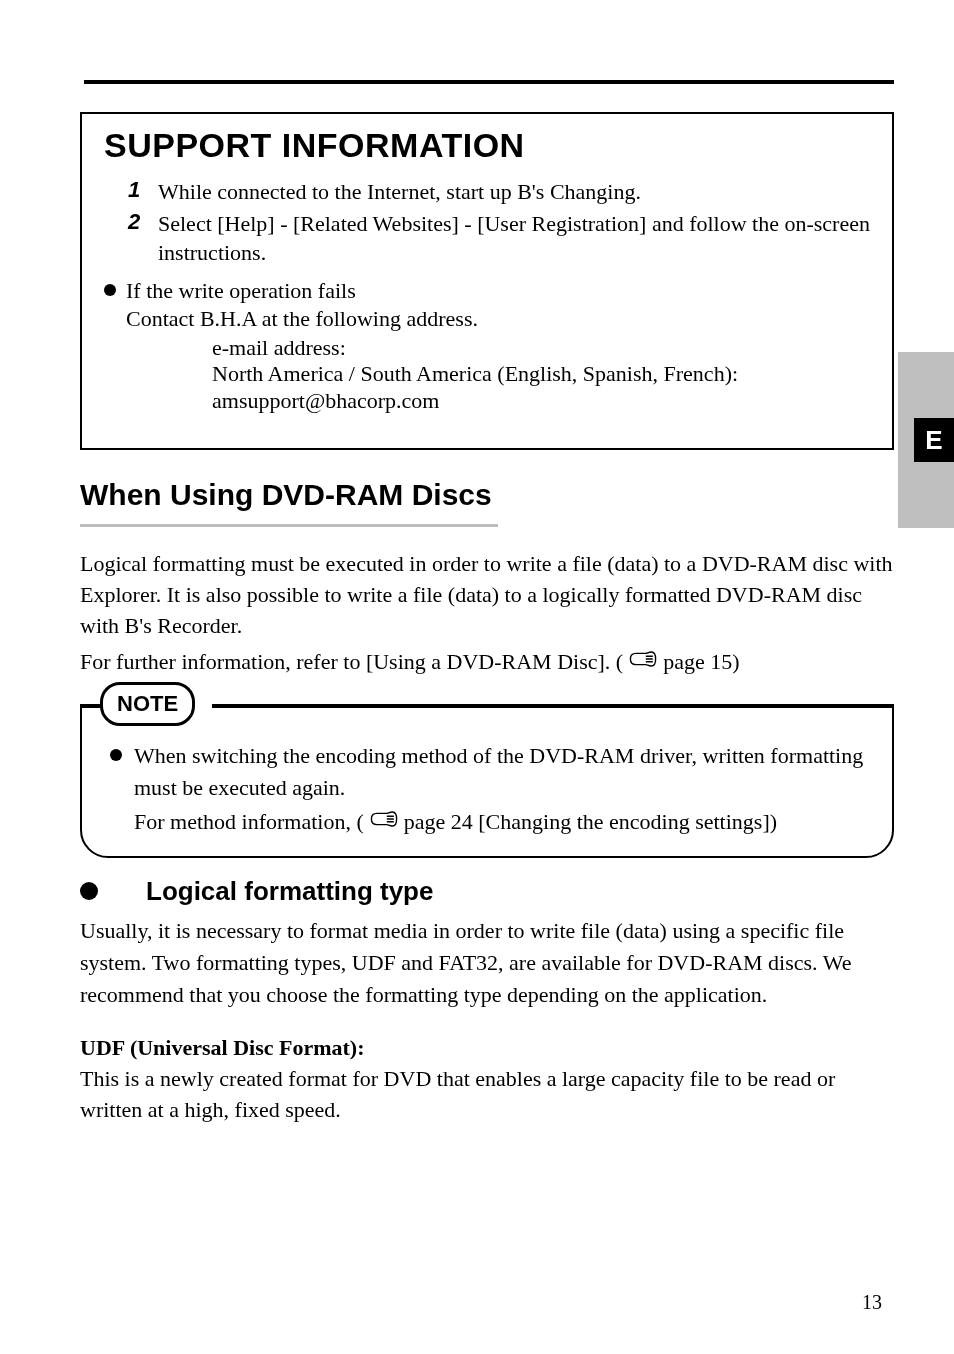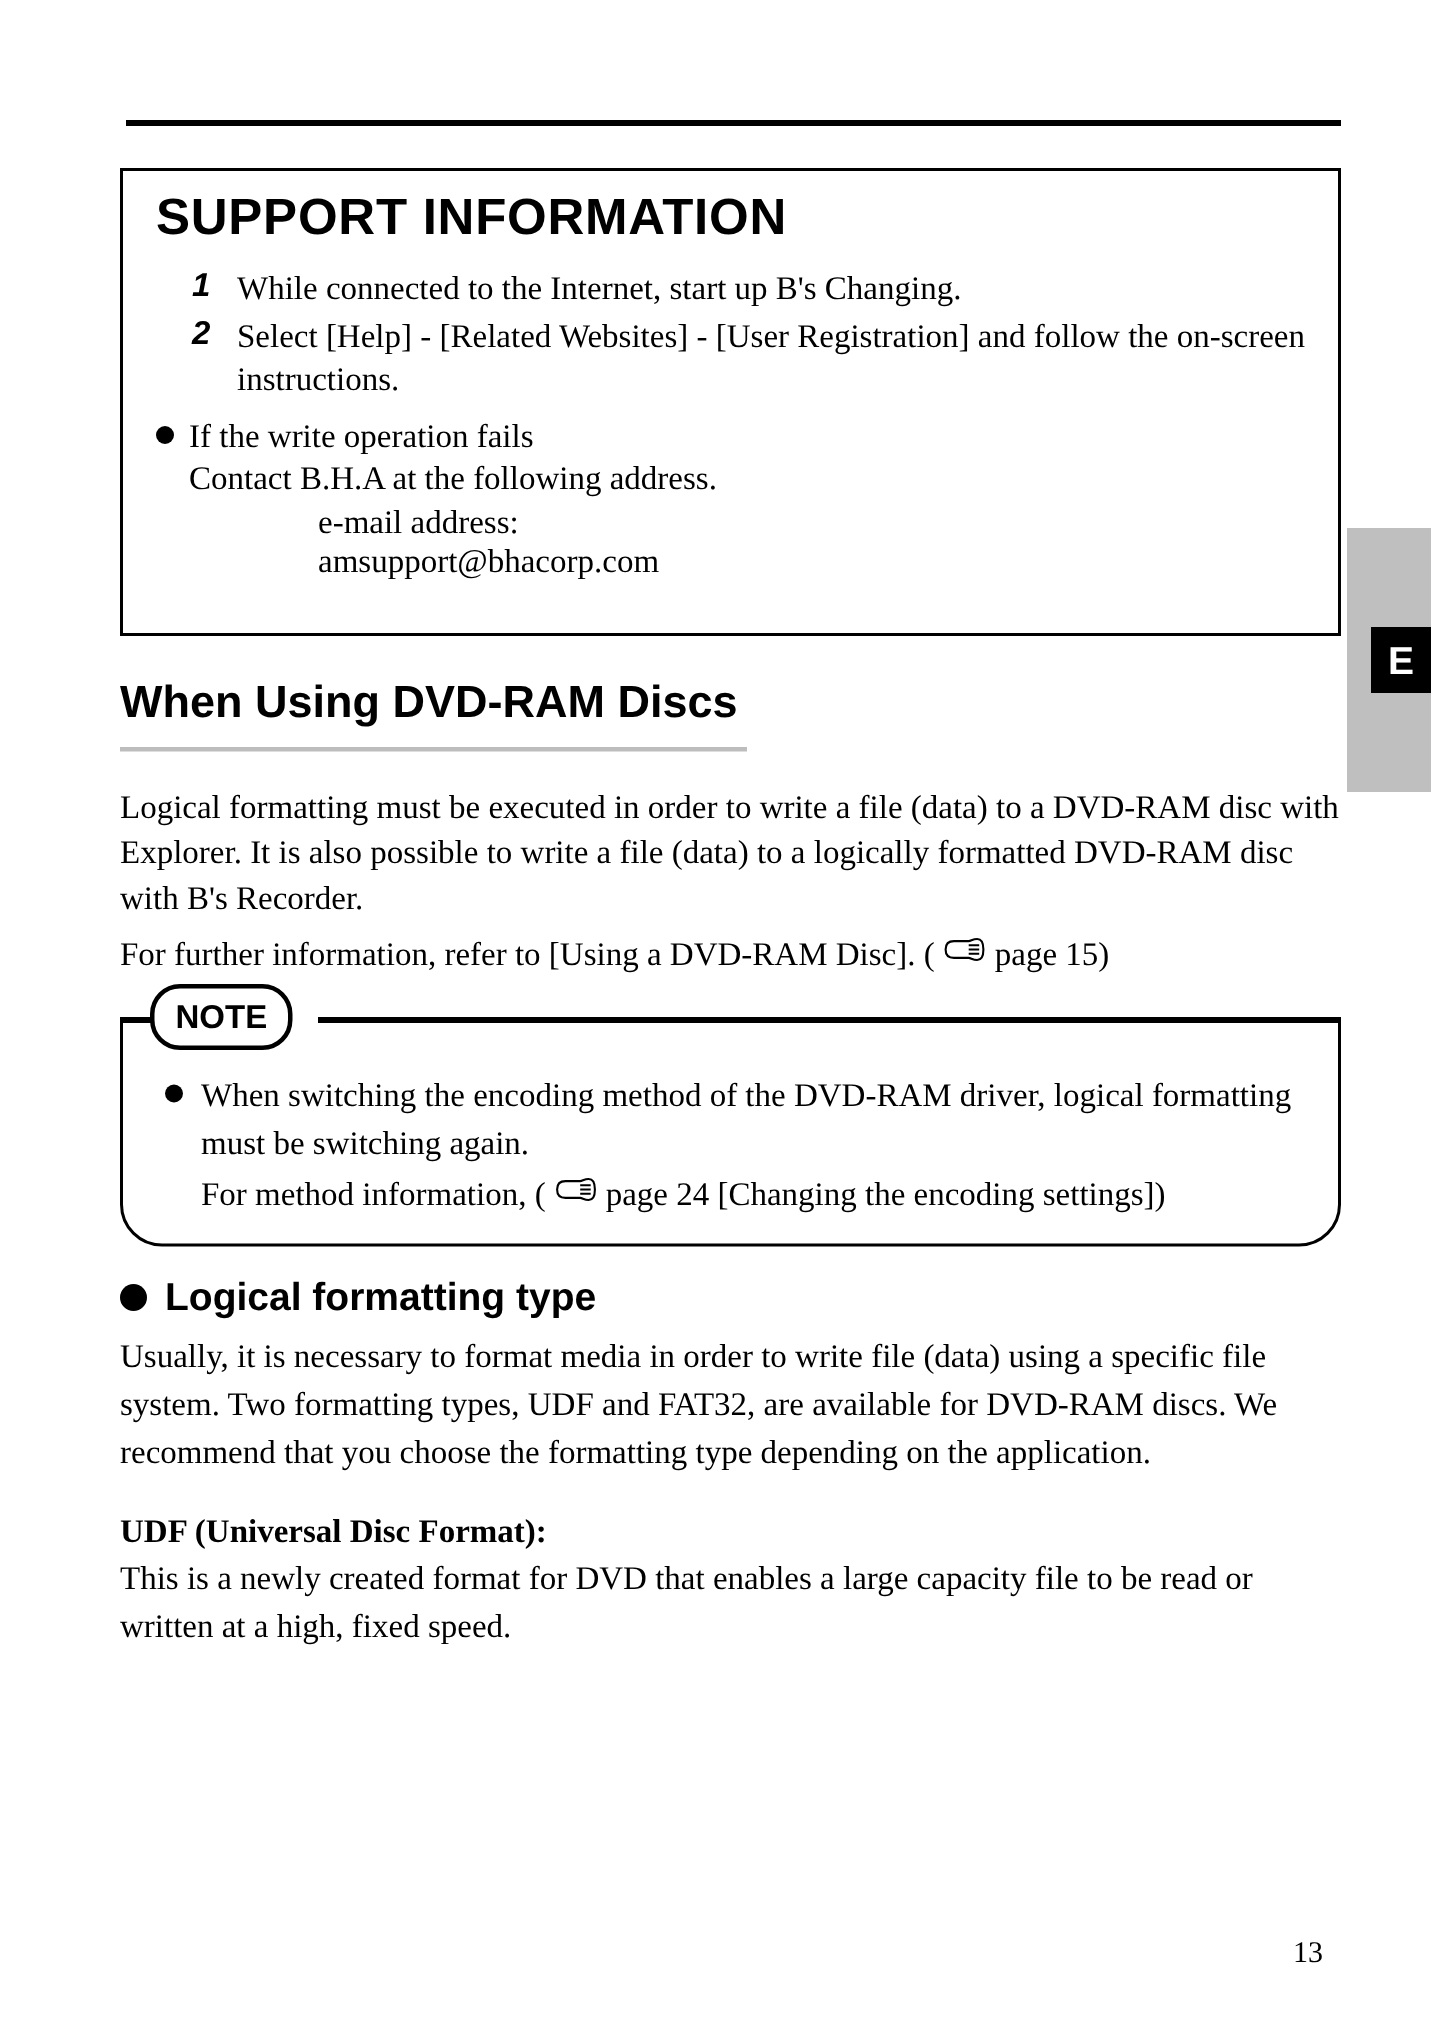--- a/index.html
+++ b/index.html
@@ -178,20 +178,21 @@
       font-size: 22px;
       line-height: 1.45;
       display: flex;
       align-items: baseline;
       flex-wrap: wrap;
     }
     .sub-heading-line {
       display: flex;
       align-items: center;
       margin-top: 14px;
+      gap: 36px;
     }
     .sub-heading-dot {
       width: 18px;
       height: 18px;
       background: #000;
       border-radius: 50%;
       margin-right: 12px;
     }
     .sub-heading-text {
       font-family: Arial, Helvetica, sans-serif;
@@ -278,20 +279,21 @@
 
     <div class="bullet-line" style="margin-top:10px;">
       <div class="bullet-dot"></div>
       <div class="bullet-text">If the write operation fails</div>
     </div>
 
     <div class="bullet-text" style="margin-left:22px; margin-top:2px;">Contact B.H.A at the following address.</div>
 
     <div class="sub-block">
       <div class="bullet-text" style="font-weight:normal;">e-mail address:</div>
+      <div class="bullet-text">North America / South America (English, Spanish, French):</div>
       <div class="bullet-text">amsupport@bhacorp.com</div>
     </div>
   </div>
 
   <div>
     <span class="section-heading">When Using DVD-RAM Discs</span>
   </div>
 
   <div class="intro-text">Logical formatting must be executed in order to write a file (data) to a DVD-RAM disc with Explorer. It is also possible to write a file (data) to a logically formatted DVD-RAM disc with B's Recorder.</div>
 
@@ -303,21 +305,21 @@
       </svg>
     </span>
     <span> page 15)</span>
   </div>
 
   <div class="note-callout">
     <div class="note-label">NOTE</div>
     <div class="note-body">
       <div class="note-bullet-line">
         <div class="note-bullet-dot"></div>
-        <div class="note-bullet-text">When switching the encoding method of the DVD-RAM driver, logical formatting must be switching again.</div>
+        <div class="note-bullet-text">When switching the encoding method of the DVD-RAM driver, written formatting must be executed again.</div>
       </div>
       <div class="note-sub">
         <span>For method information, (</span>
         <span class="pointer-icon">
           <svg class="hand" viewBox="0 0 40 28">
             <path d="M2 14 C2 8 6 6 10 6 L24 6 C26 6 28 4 32 4 C36 4 38 8 38 14 C38 20 36 24 32 24 C28 24 26 22 24 22 L10 22 C6 22 2 20 2 14 Z M24 10 L34 10 M24 14 L34 14 M24 18 L34 18" fill="none" stroke="#000" stroke-width="2"></path>
           </svg>
         </span>
         <span> page 24 [Changing the encoding settings])</span>
       </div>

